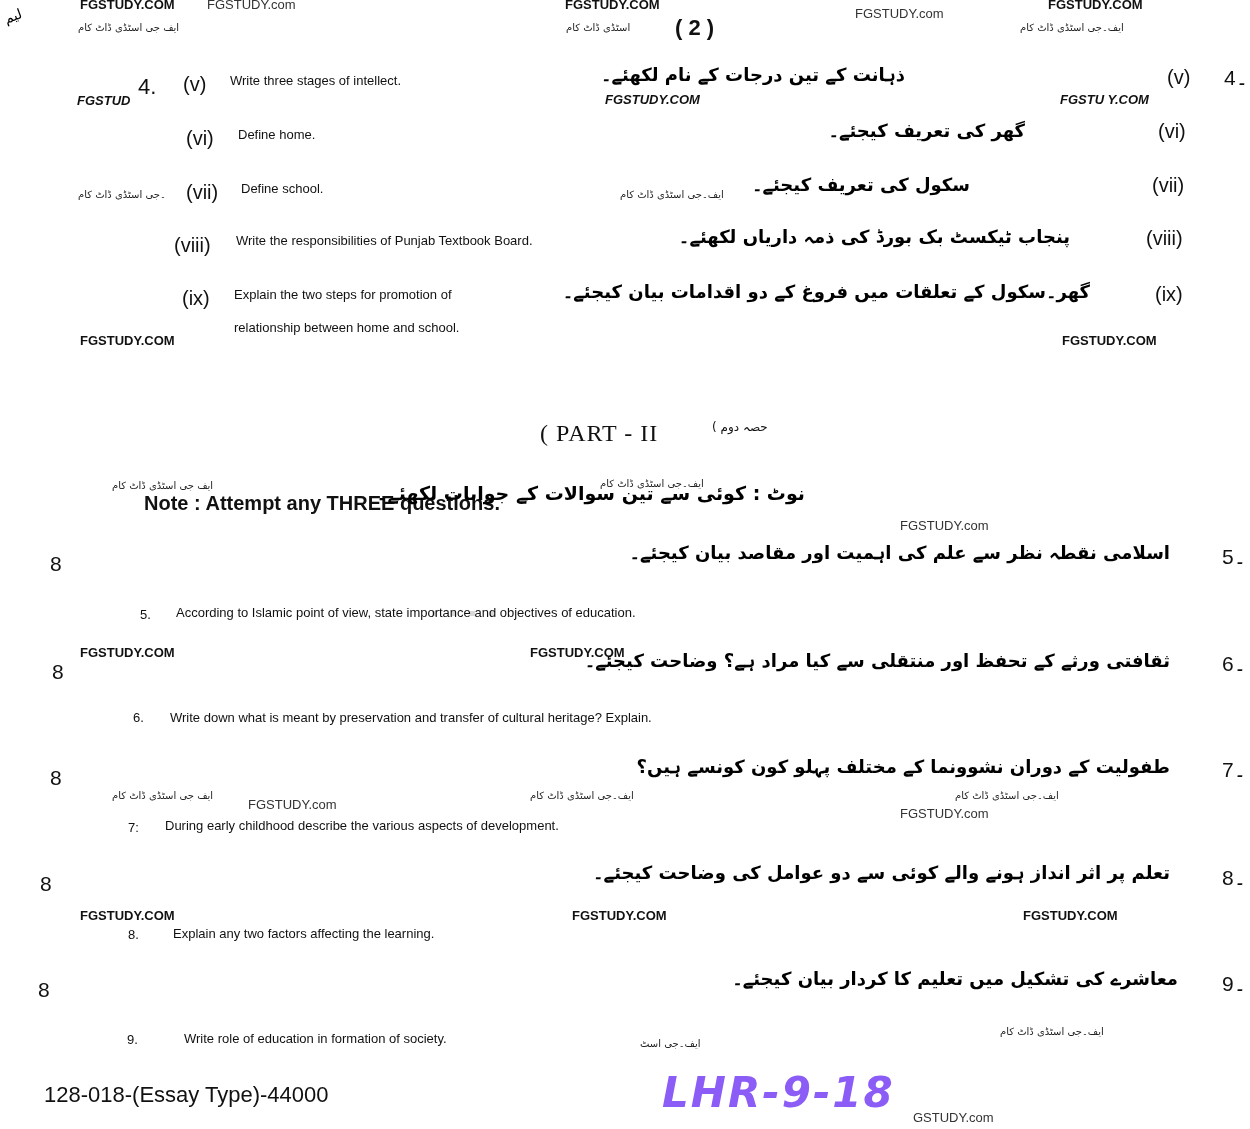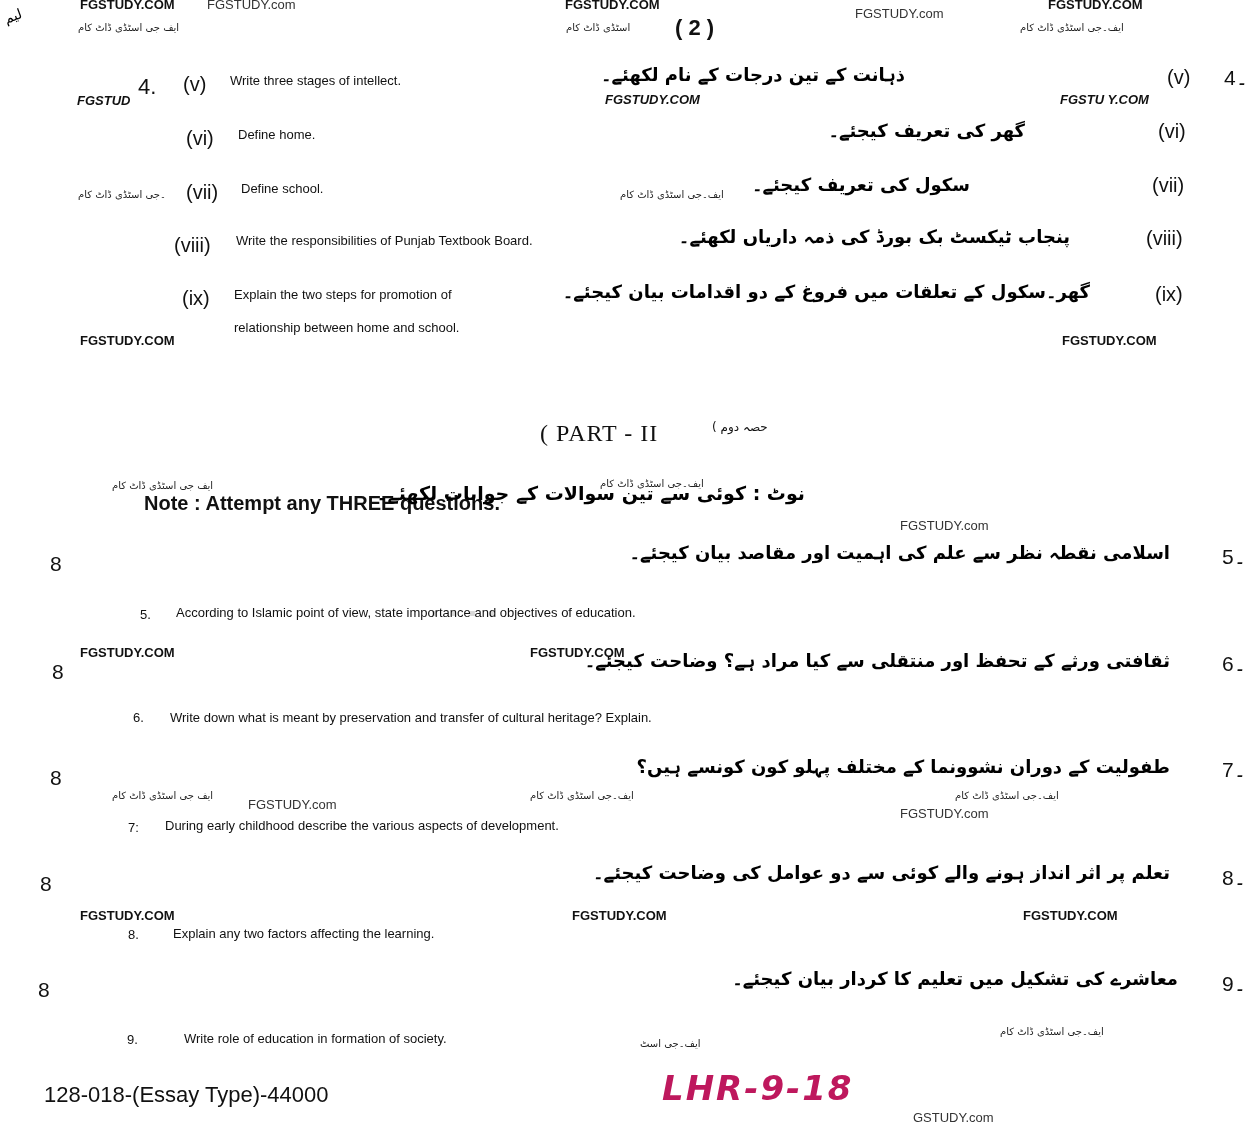--- a/index.html
+++ b/index.html
@@ -10,21 +10,21 @@
     .wm-ur { font-family:"DejaVu Sans", sans-serif; font-size:10px; color:#222; direction:rtl; }
     .wm-italic { font-style:italic; }
     .en { font-family:"Liberation Sans", sans-serif; font-size:13px; color:#111; }
     .ur { font-family:"DejaVu Sans", sans-serif; font-size:18px; color:#000; direction:rtl; font-weight:bold; }
     .roman { font-family:"Liberation Sans", sans-serif; font-size:20px; color:#111; }
     .marks { font-family:"Liberation Sans", sans-serif; font-size:21px; color:#111; }
     .part { font-family:"Liberation Serif", serif; font-size:24px; letter-spacing:1px; color:#111; }
     .note-en { font-family:"Liberation Sans", sans-serif; font-weight:bold; font-size:20px; color:#111; }
     .page-no { font-family:"Liberation Sans", sans-serif; font-weight:bold; font-size:22px; color:#111; }
     .footer-code { font-family:"Liberation Sans", sans-serif; font-size:22px; color:#111; }
-    .handwrite { font-family:"DejaVu Sans", sans-serif; font-weight:bold; font-style:italic; font-size:34px; color:#be185d; letter-spacing:2px;text-align:right; }
+    .handwrite { font-family:"DejaVu Sans", sans-serif; font-weight:bold; font-style:italic; font-size:42px; color:#8b5cf6; letter-spacing:2px;text-align:right; }
     .ghost { color:#d8d8d8; font-weight:bold; font-size:34px; font-family:"Liberation Sans", sans-serif; }
   </style>
 </head>
 <body>
 
 <div class="abs" style="left:4px;top:8px;font-family:'DejaVu Sans',sans-serif;font-size:14px;transform:rotate(-20deg);">لیم</div>
 
 <div class="abs wm-bold" style="left:80px;top:-3px;">FGSTUDY.COM</div>
 <div class="abs wm-thin" style="left:207px;top:-3px;">FGSTUDY.com</div>
 <div class="abs wm-bold" style="left:565px;top:-3px;">FGSTUDY.COM</div>

